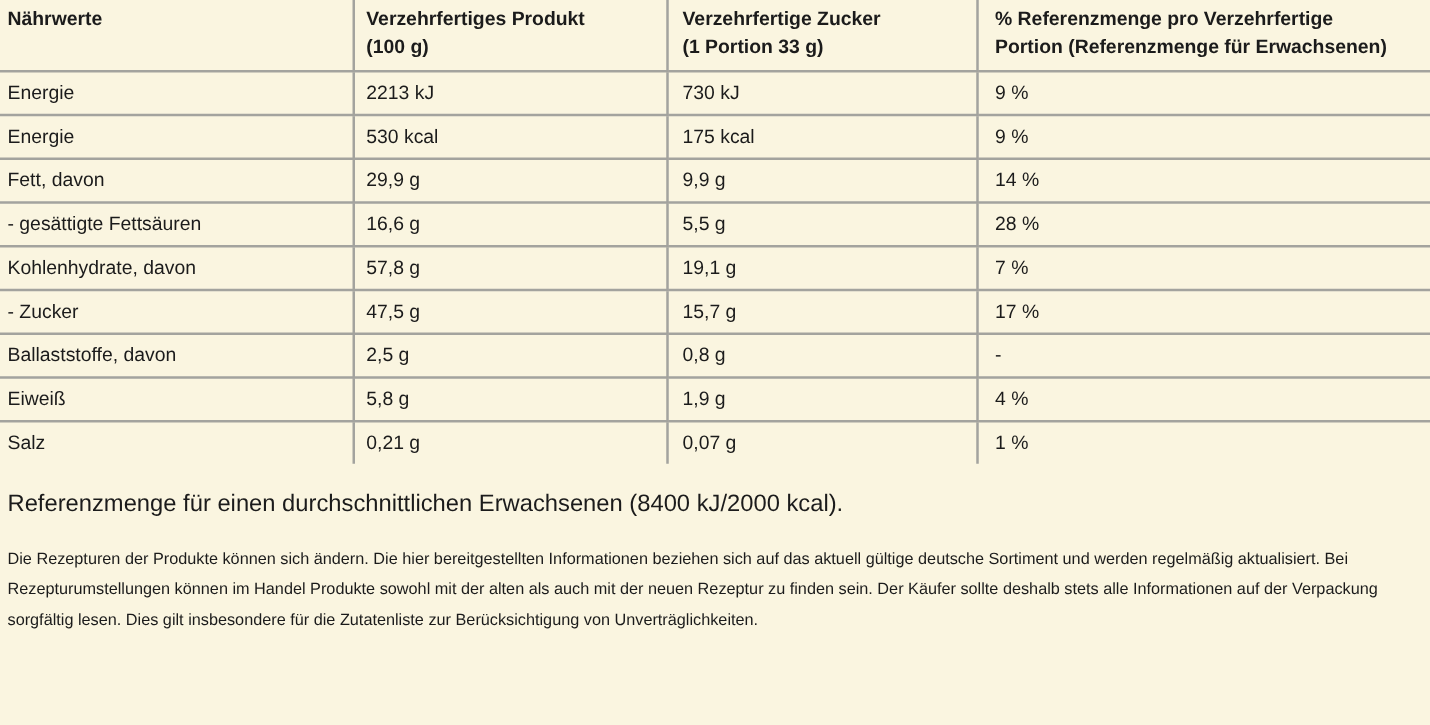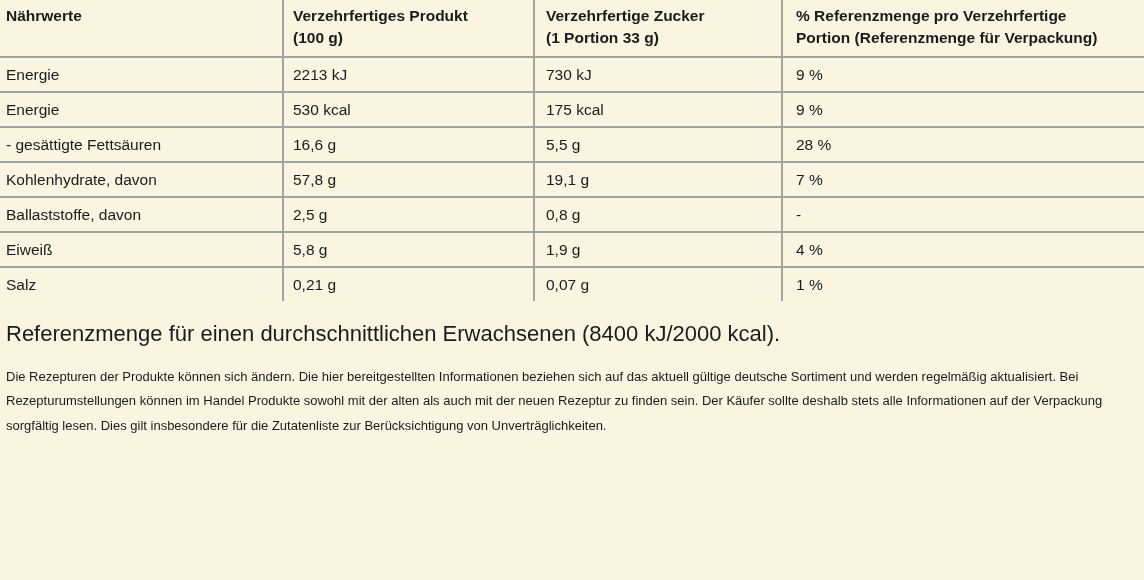--- a/index.html
+++ b/index.html
@@ -51,21 +51,21 @@
     vertical-align: middle;
   }
   .pad1 { padding-left: 6px !important; }
   .pad2 { padding-left: 9px !important; margin-left: 28px; }
   .pad3 { padding-left: 11px !important; }
   .pad4 { padding-left: 13px !important; }
   td.label { font-weight: bold; }
   .notes {
     margin-top: 21px;
     padding-left: 6px;
-    font-size: 22px;
+    font-size: 19px;
     line-height: 24.5px;
   }
   .disclaimer {
     margin-top: 18px;
     padding-left: 6px;
     padding-right: 10px;
     font-size: 13px;
     line-height: 24.5px;
   }
 </style>
@@ -89,48 +89,60 @@
         <th class="v pad2">
           <div>Verzehrfertiges Produkt</div>
           <div>(100 g)</div>
         </th>
         <th class="v pad3">
           <div>Verzehrfertige Zucker</div>
           <div>(1 Portion 33 g)</div>
         </th>
         <th class="pad4">
           <div>% Referenzmenge pro Verzehrfertige</div>
-          <div>Portion (Referenzmenge für Verpackung)</div>
+          <div>Portion (Referenzmenge für Erwachsenen)</div>
         </th>
       </tr>
     </thead>
     <tbody>
       <tr class="hline">
         <td class="v pad1 label">Energie</td>
         <td class="v pad2">2213 kJ</td>
         <td class="v pad3">730 kJ</td>
         <td class="pad4">9 %</td>
       </tr>
       <tr class="hline">
         <td class="v pad1 label">Energie</td>
         <td class="v pad2">530 kcal</td>
         <td class="v pad3">175 kcal</td>
         <td class="pad4">9 %</td>
       </tr>
       <tr class="hline">
+        <td class="v pad1 label">Fett, davon</td>
+        <td class="v pad2">29,9 g</td>
+        <td class="v pad3">9,9 g</td>
+        <td class="pad4">14 %</td>
+      </tr>
+      <tr class="hline">
         <td class="v pad1 label">- gesättigte Fettsäuren</td>
         <td class="v pad2">16,6 g</td>
         <td class="v pad3">5,5 g</td>
         <td class="pad4">28 %</td>
       </tr>
       <tr class="hline">
         <td class="v pad1 label">Kohlenhydrate, davon</td>
         <td class="v pad2">57,8 g</td>
         <td class="v pad3">19,1 g</td>
         <td class="pad4">7 %</td>
+      </tr>
+      <tr class="hline">
+        <td class="v pad1 label">- Zucker</td>
+        <td class="v pad2">47,5 g</td>
+        <td class="v pad3">15,7 g</td>
+        <td class="pad4">17 %</td>
       </tr>
       <tr class="hline">
         <td class="v pad1 label">Ballaststoffe, davon</td>
         <td class="v pad2">2,5 g</td>
         <td class="v pad3">0,8 g</td>
         <td class="pad4">-</td>
       </tr>
       <tr class="hline">
         <td class="v pad1 label">Eiweiß</td>
         <td class="v pad2">5,8 g</td>

